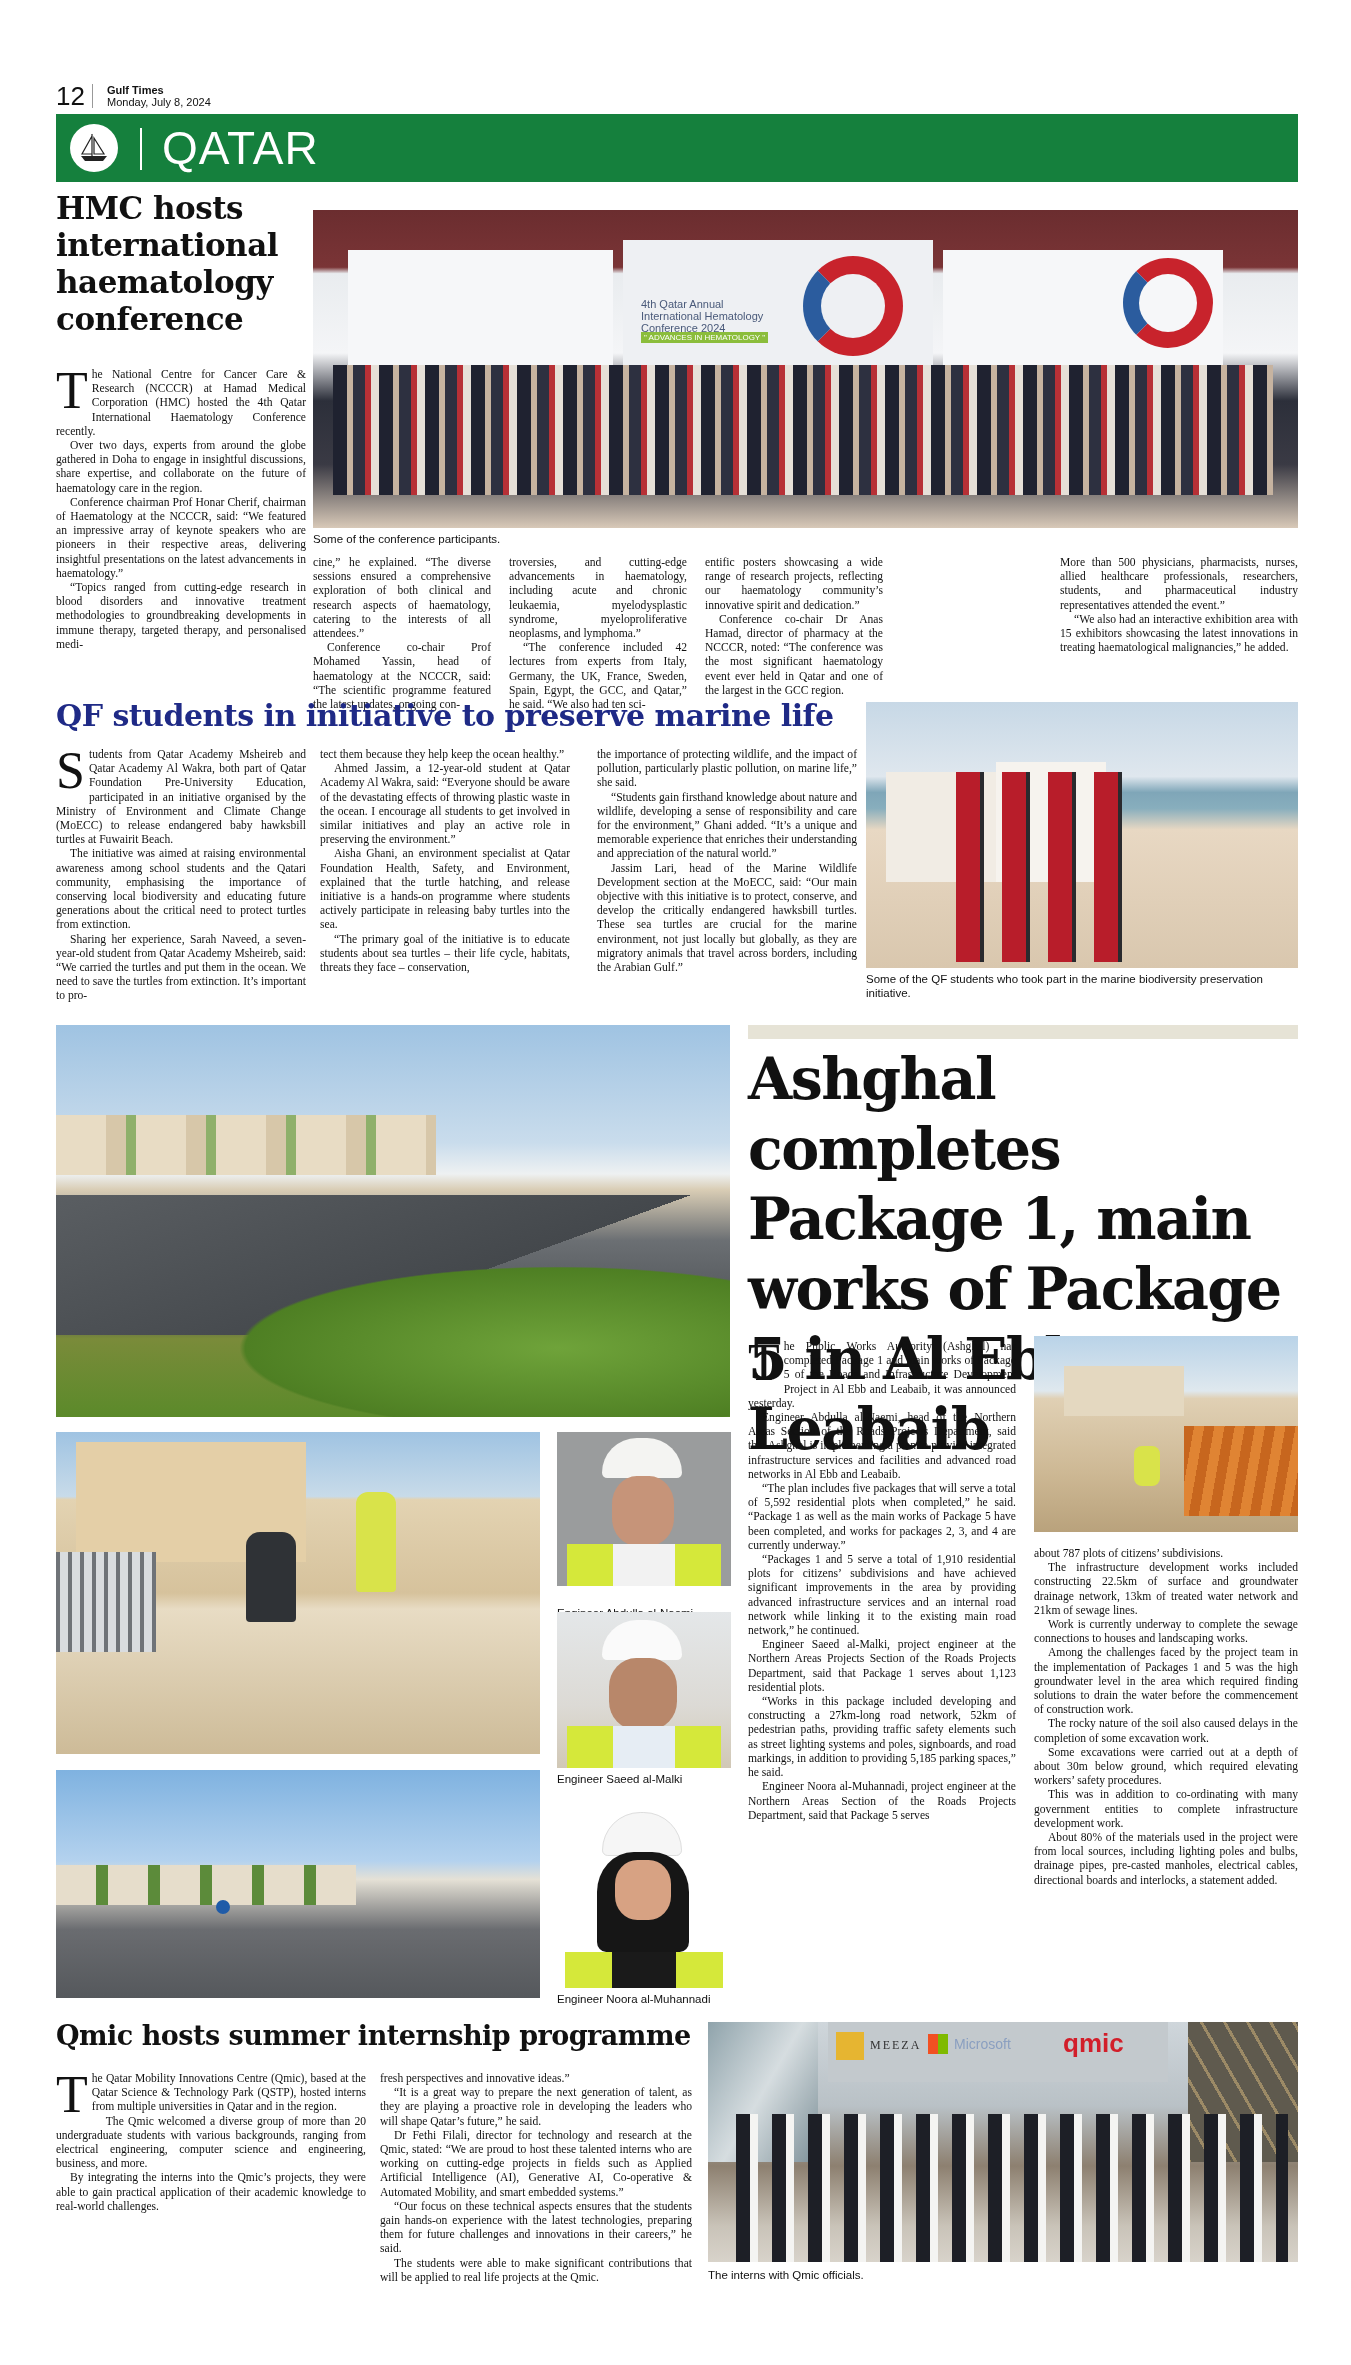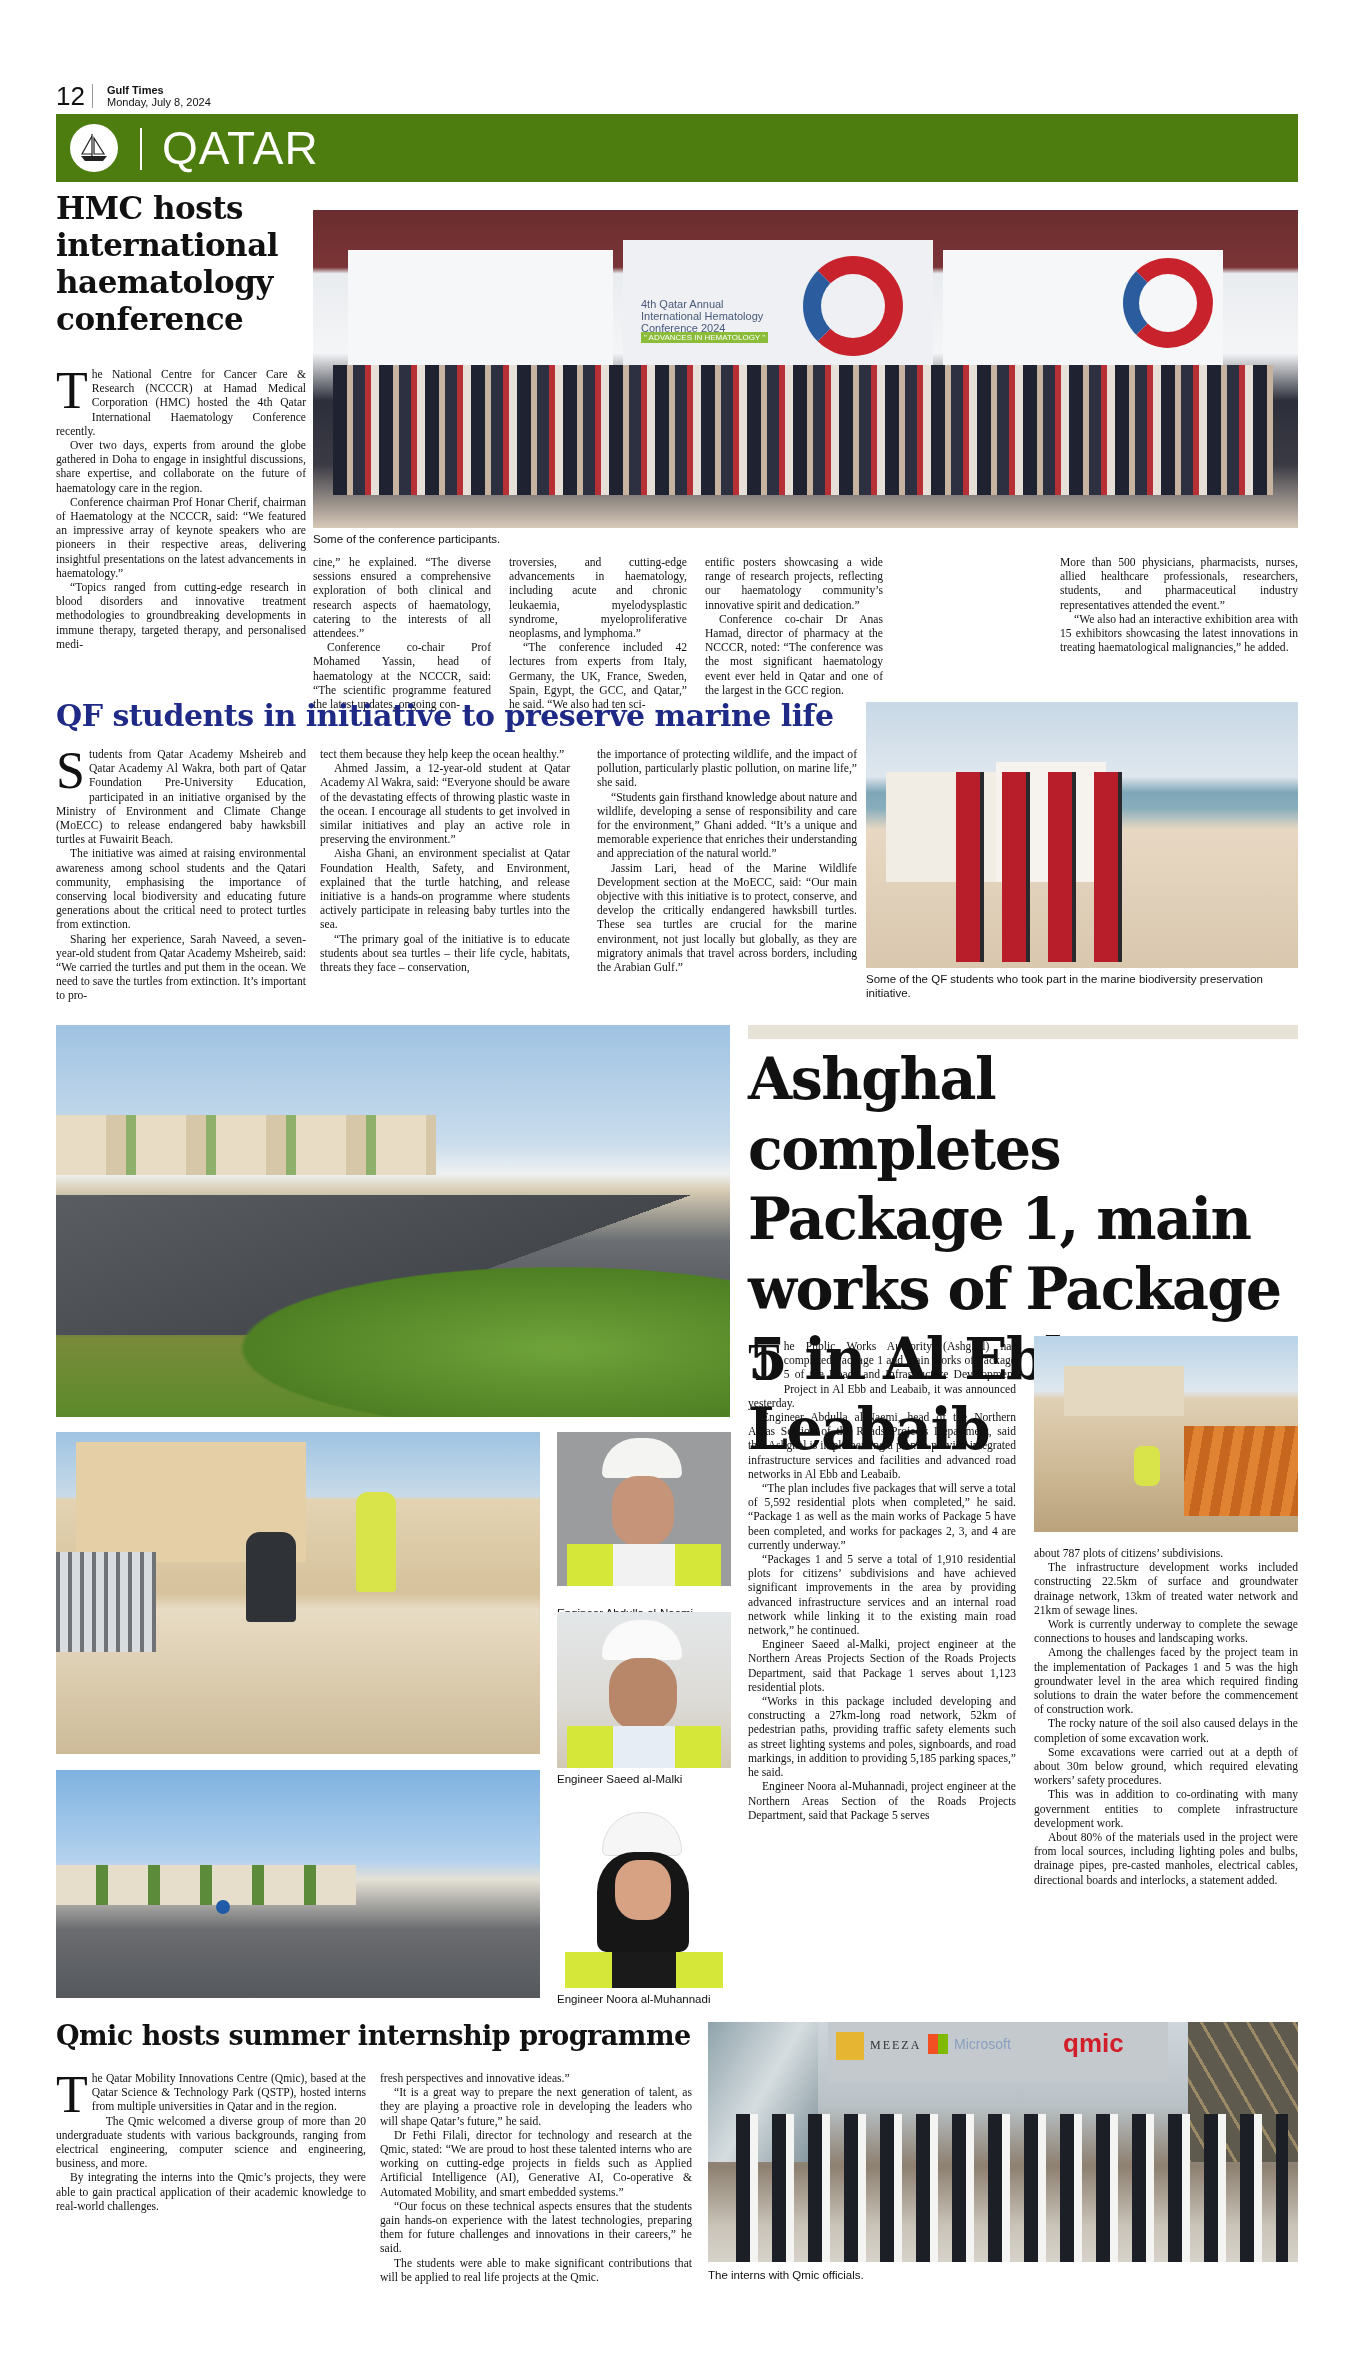--- a/index.html
+++ b/index.html
@@ -4,21 +4,21 @@
 <style>
 *{box-sizing:border-box;margin:0;padding:0}
 html,body{width:1351px;height:2365px;background:#fff;overflow:hidden}
 body{position:relative;font-family:"Liberation Serif",serif;color:#111}
 .abs{position:absolute}
 .pageno{left:56px;top:82px;font-family:"Liberation Sans",sans-serif;font-size:26px;line-height:28px}
 .pgsep{left:92px;top:84px;width:1px;height:24px;background:#999}
 .pub{left:107px;top:84px;font-family:"Liberation Sans",sans-serif;line-height:12px}
 .pub .name{font-weight:bold;font-size:11px;display:block}
 .pub .date{font-size:11px;display:block}
-.banner{left:56px;top:114px;width:1242px;height:68px;background:#4d7c0f}
+.banner{left:56px;top:114px;width:1242px;height:68px;background:#15803d}
 .logo{left:14px;top:10px;width:48px;height:48px;border-radius:50%;background:#fff;display:flex;align-items:center;justify-content:center}
 .bsep{left:84px;top:14px;width:2px;height:42px;background:#fff}
 .section{left:106px;top:6px;font-family:"Liberation Sans",sans-serif;font-size:46px;font-weight:300;color:#fff;letter-spacing:1px;line-height:56px}
 .h1{font-family:"DejaVu Serif",serif;font-weight:bold;color:#111}
 .body-text{font-size:11.6px;line-height:14.2px;text-align:justify;hyphens:auto}
 .body-text p{text-indent:14px}
 .body-text p.first{text-indent:0}
 .dropcap{float:left;font-size:52px;line-height:42px;margin:2px 4px 0 0;font-weight:normal}
 .caption{font-family:"Liberation Sans",sans-serif;font-size:11.5px;line-height:14px;color:#111}
 .photo{overflow:hidden}

